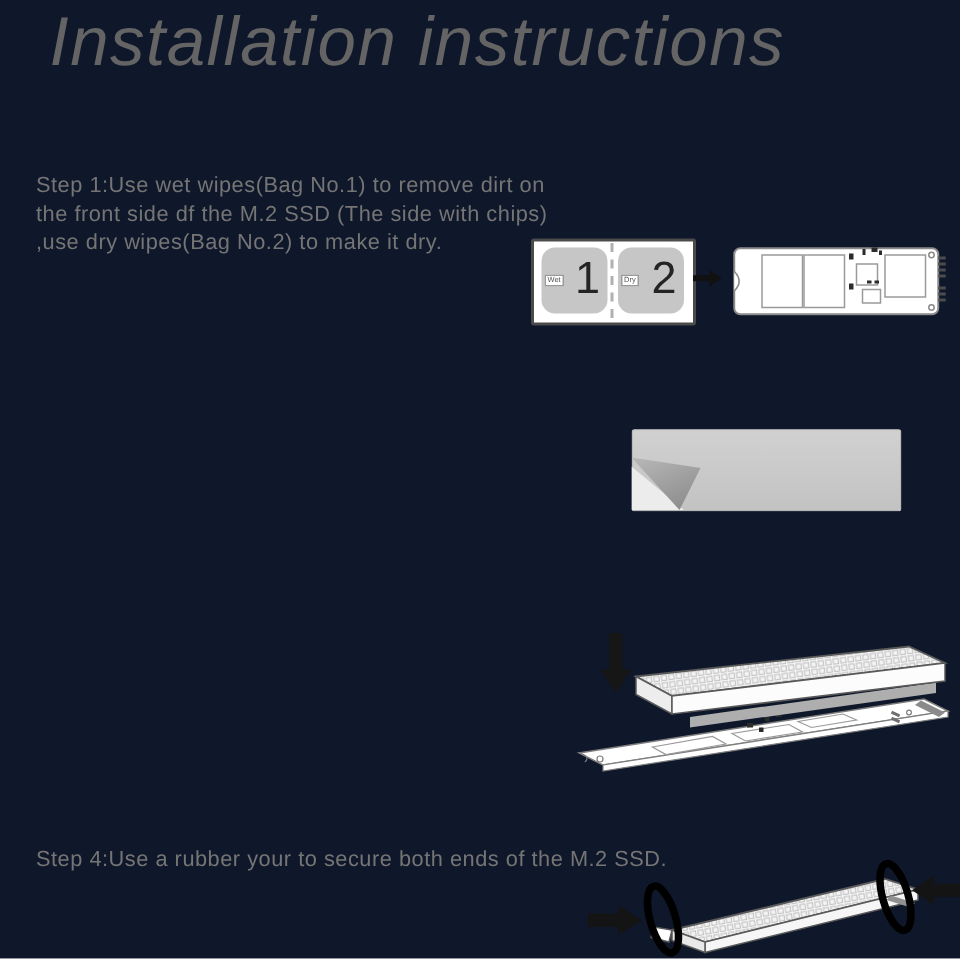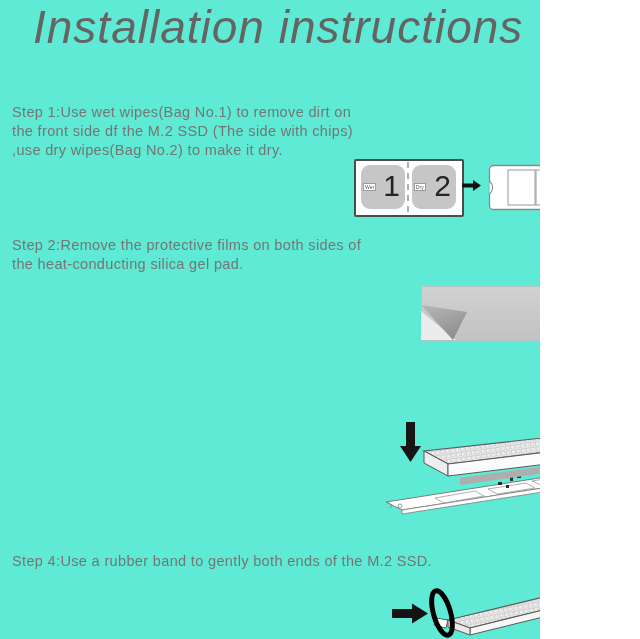--- a/index.html
+++ b/index.html
@@ -1,27 +1,27 @@
 <!DOCTYPE html>
 <html><head>
 <meta charset="utf-8">
 <style>
   html,body{margin:0;padding:0;background:#fff;}
   .page{
-    position:relative;width:540px;height:639px;background:#5eead4;
+    position:relative;width:640px;height:639px;background:#0f172a;
     overflow:hidden;font-family:"Liberation Sans",sans-serif;
   }
   .title{
     position:absolute;left:33px;top:-4px;margin:0;
     font-family:"Liberation Sans",sans-serif;
     font-style:italic;font-weight:400;font-size:46px;line-height:62px;
     color:#646464;letter-spacing:1px;white-space:nowrap;
   }
   .step-text{
-    position:absolute;left:8px;margin:4px;
+    position:absolute;left:8px;margin:16px;
     font-size:14.5px;line-height:19px;letter-spacing:.35px;
     color:#757575;white-space:pre-line;
   }
   #step1-text{top:99px;}
   #step2-text{top:232px;}
   #step3-text{top:358px;}
   #step4-text{top:548px;}
 
   
   .wipes-box{
@@ -106,22 +106,20 @@
       <rect x="142.5" y="10" width="5" height="2"></rect>
       <rect x="142.5" y="14" width="5" height="2"></rect>
       <rect x="142.5" y="18" width="5" height="2"></rect>
       <rect x="142.5" y="22" width="5" height="2"></rect>
       <rect x="142.5" y="30" width="5" height="2"></rect>
       <rect x="142.5" y="34" width="5" height="2"></rect>
       <rect x="142.5" y="38" width="5" height="2"></rect>
     </g>
   </svg>
 
-  <p class="step-text" id="step2-text">Step 2:Remove the protective films on both sides of
-the heat-conducting silica gel pad.</p>
 
   <svg id="pad2" class="svg-abs" width="180" height="55" viewBox="0 0 180 55">
     <defs>
       <linearGradient id="padg" x1="0" y1="0" x2="0" y2="1">
         <stop offset="0" stop-color="#d1d1d1"></stop>
         <stop offset="1" stop-color="#c2c2c2"></stop>
       </linearGradient>
       <linearGradient id="foldg" x1="0" y1="0" x2="0.6" y2="1">
         <stop offset="0" stop-color="#b8b8b8"></stop>
         <stop offset="1" stop-color="#8f8f8f"></stop>
@@ -168,21 +166,21 @@
 
     <polygon points="80,60 244,37 244,44 80,67" fill="#aeaeae"></polygon>
 
     <g>
       <polygon points="44,33 226,13 250,24 68,46" fill="url(#waffle1)" stroke="#5a5a5a" stroke-width="1.2"></polygon>
       <polygon points="44,33 68,46 68,58 44,45" fill="#ededed" stroke="#5a5a5a" stroke-width="1"></polygon>
       <polygon points="68,46 250,24 250,36 68,58" fill="#fcfcfc" stroke="#5a5a5a" stroke-width="1"></polygon>
     </g>
   </svg>
 
-  <p class="step-text" id="step4-text">Step 4:Use a rubber band to gently both ends of the M.2 SSD.</p>
+  <p class="step-text" id="step4-text">Step 4:Use a rubber your to secure both ends of the M.2 SSD.</p>
 
   <svg id="illus4" class="svg-abs" width="250" height="67" viewBox="0 0 250 67">
     <defs>
       <pattern id="waffle2" width="5" height="5" patternUnits="userSpaceOnUse" patternTransform="rotate(-10)">
         <rect width="5" height="5" fill="#f4f4f4"></rect>
         <rect x="0.6" y="0.6" width="3.4" height="3.4" fill="none" stroke="#c2c2c2" stroke-width="0.7"></rect>
       </pattern>
     </defs>
 
     <g>

